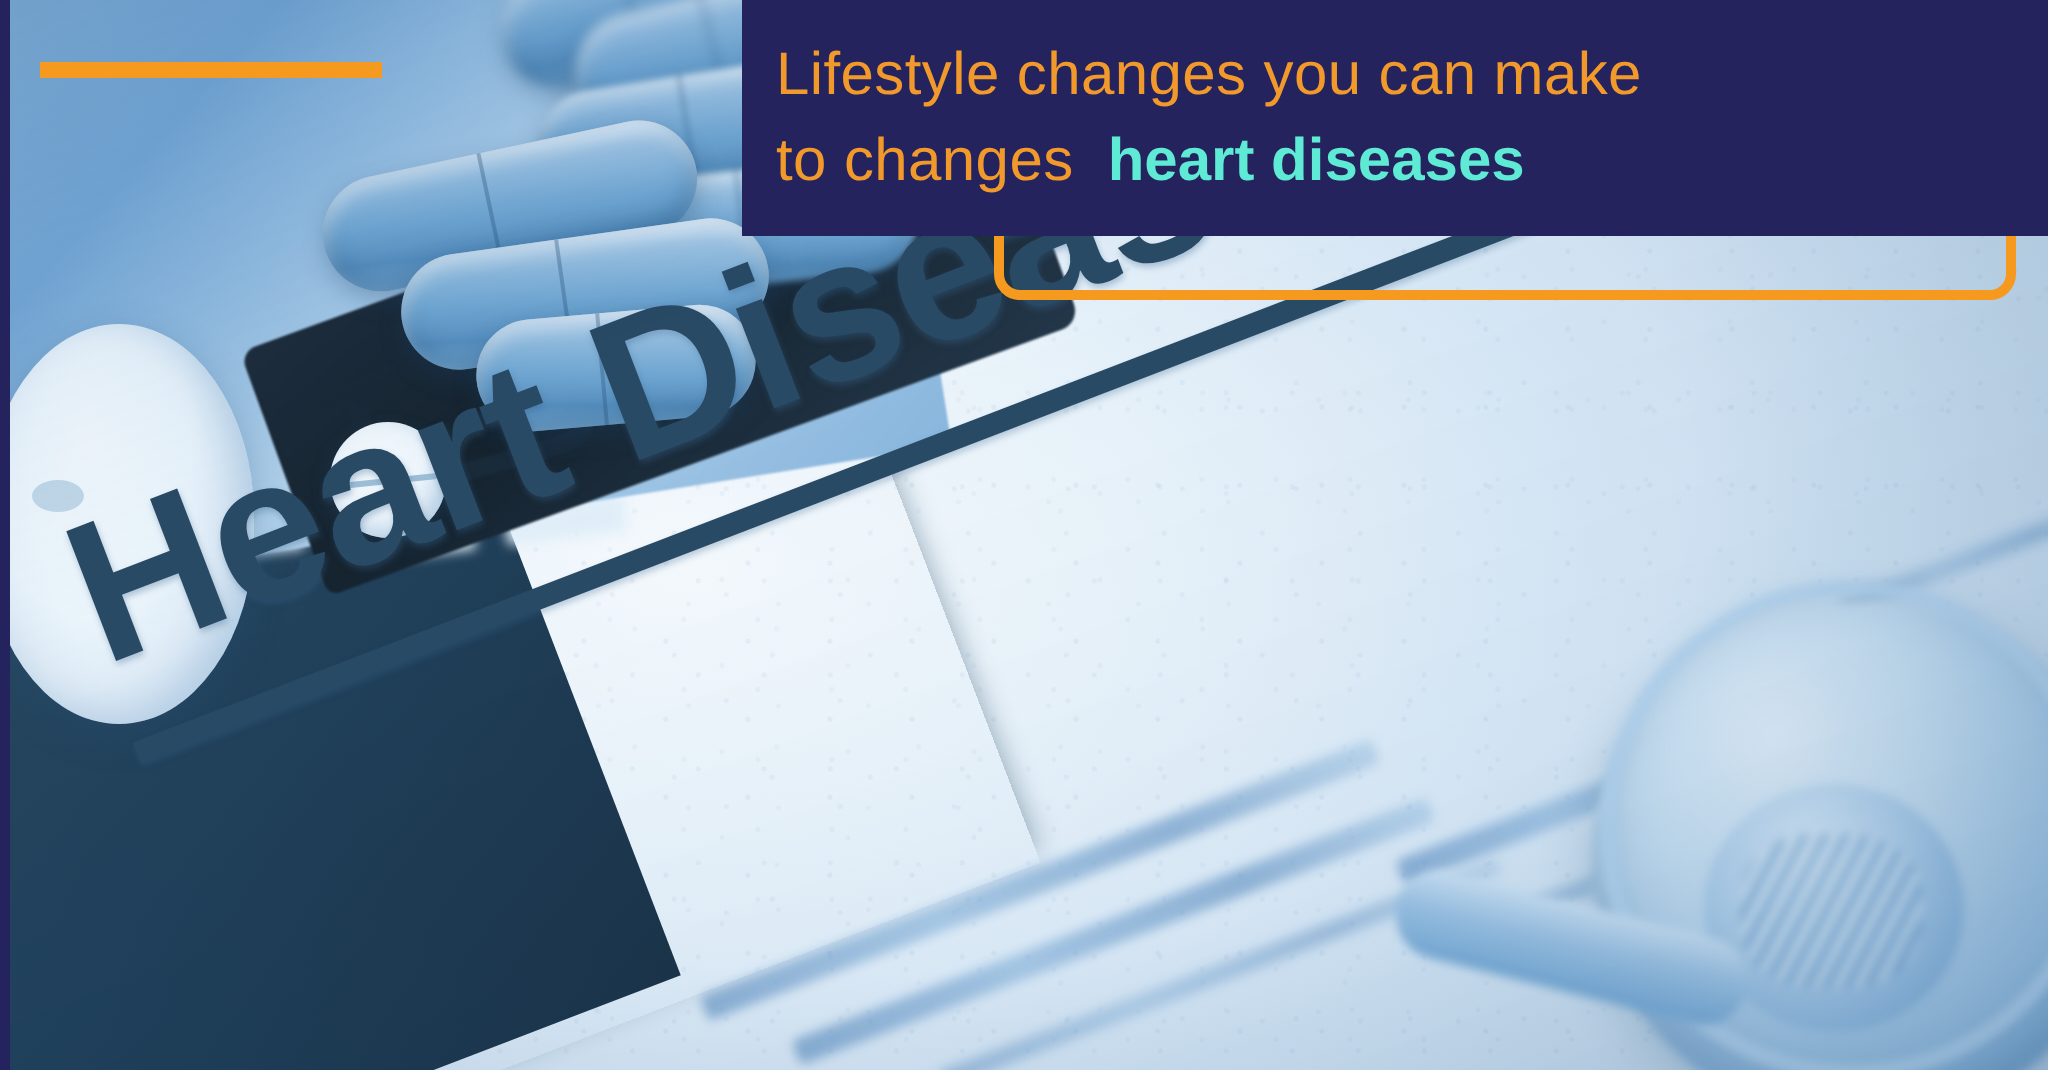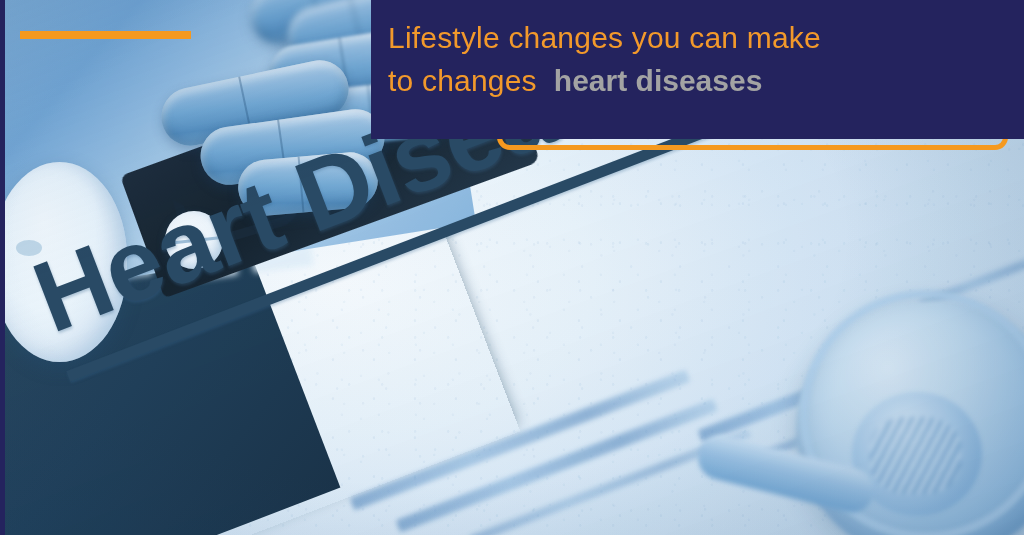--- a/index.html
+++ b/index.html
@@ -222,33 +222,33 @@
   .headline-rule {
     margin-top:24px;
     width:865px; height:11px;
     background:#2b4c66;
     box-shadow:0 2px 3px rgba(60,105,145,.3);
   }
 
   
   #title-panel {
     position:absolute;
-    left:371px; top:0; width:653px; height:139px;
+    left:371px; top:0; width:653px; height:118px;
     background:#24235e;
     z-index:6;
     padding:16px 0 0 17px;
   }
   .title-line {
     font-size:30px;
     line-height:43px;
     white-space:nowrap;
     letter-spacing:.2px;
   }
   .t-orange { color:#f2992b; font-weight:normal; }
-  .t-white  { color:#a3a3a3; font-weight:bold; letter-spacing:0; }
+  .t-white  { color:#5eead4; font-weight:bold; letter-spacing:0; }
 
   
   #orange-frame {
     position:absolute;
     left:497px; top:62px; width:511px; height:88px;
     border:5px solid #f5991f;
     border-radius:13px;
     z-index:4;
   }
 

